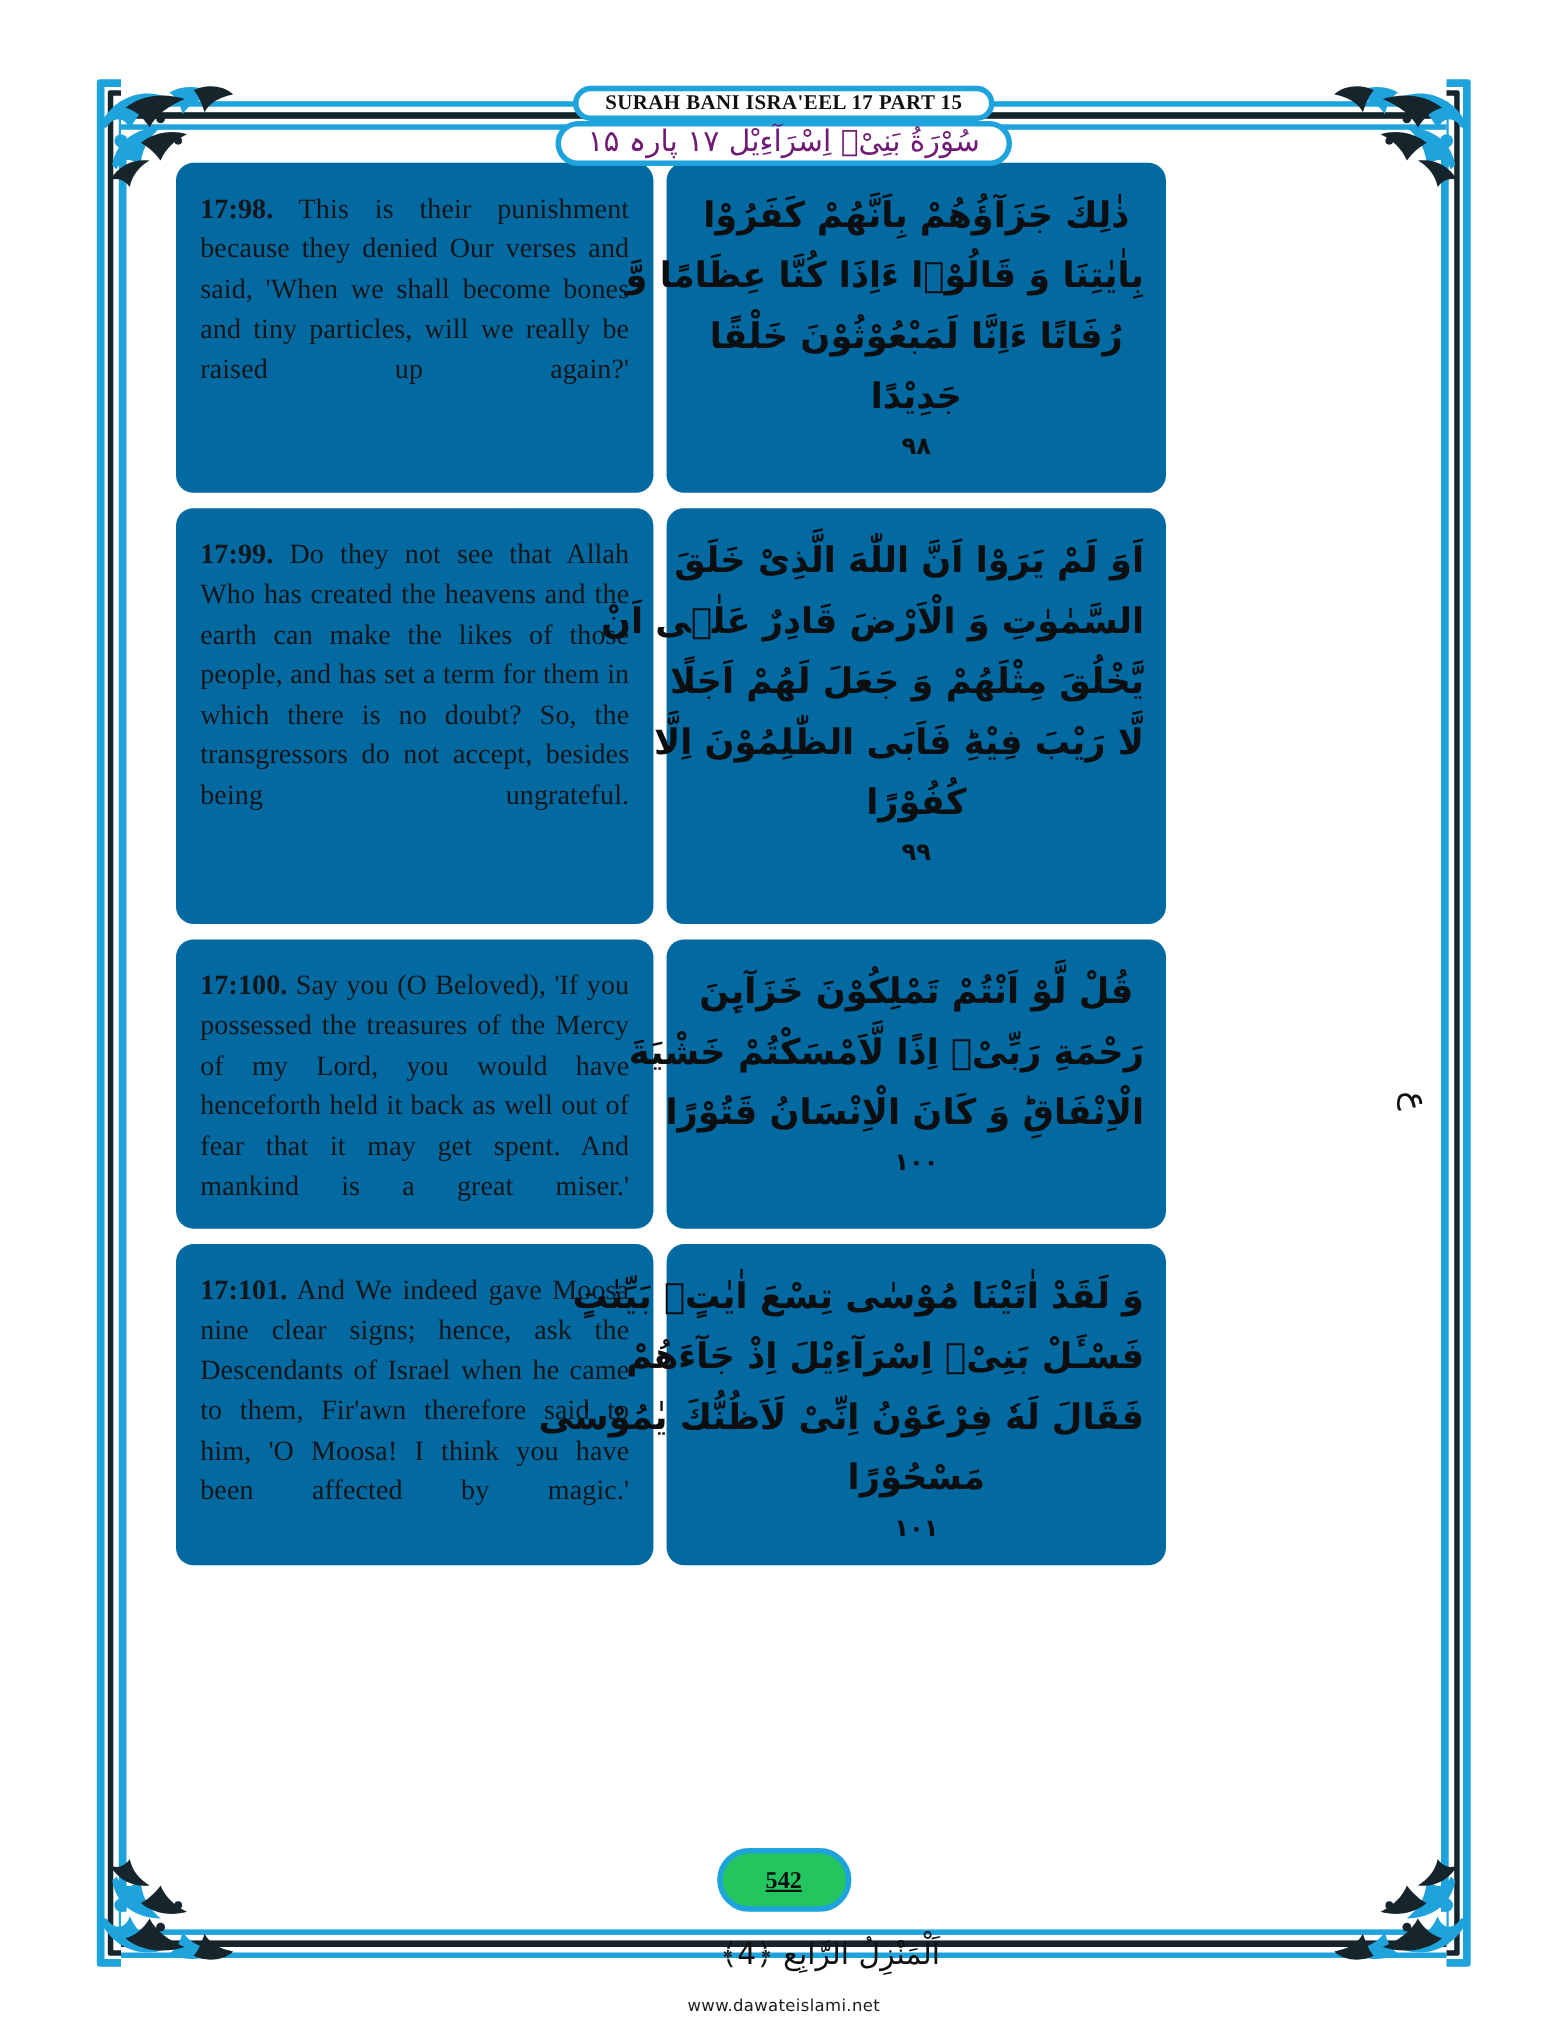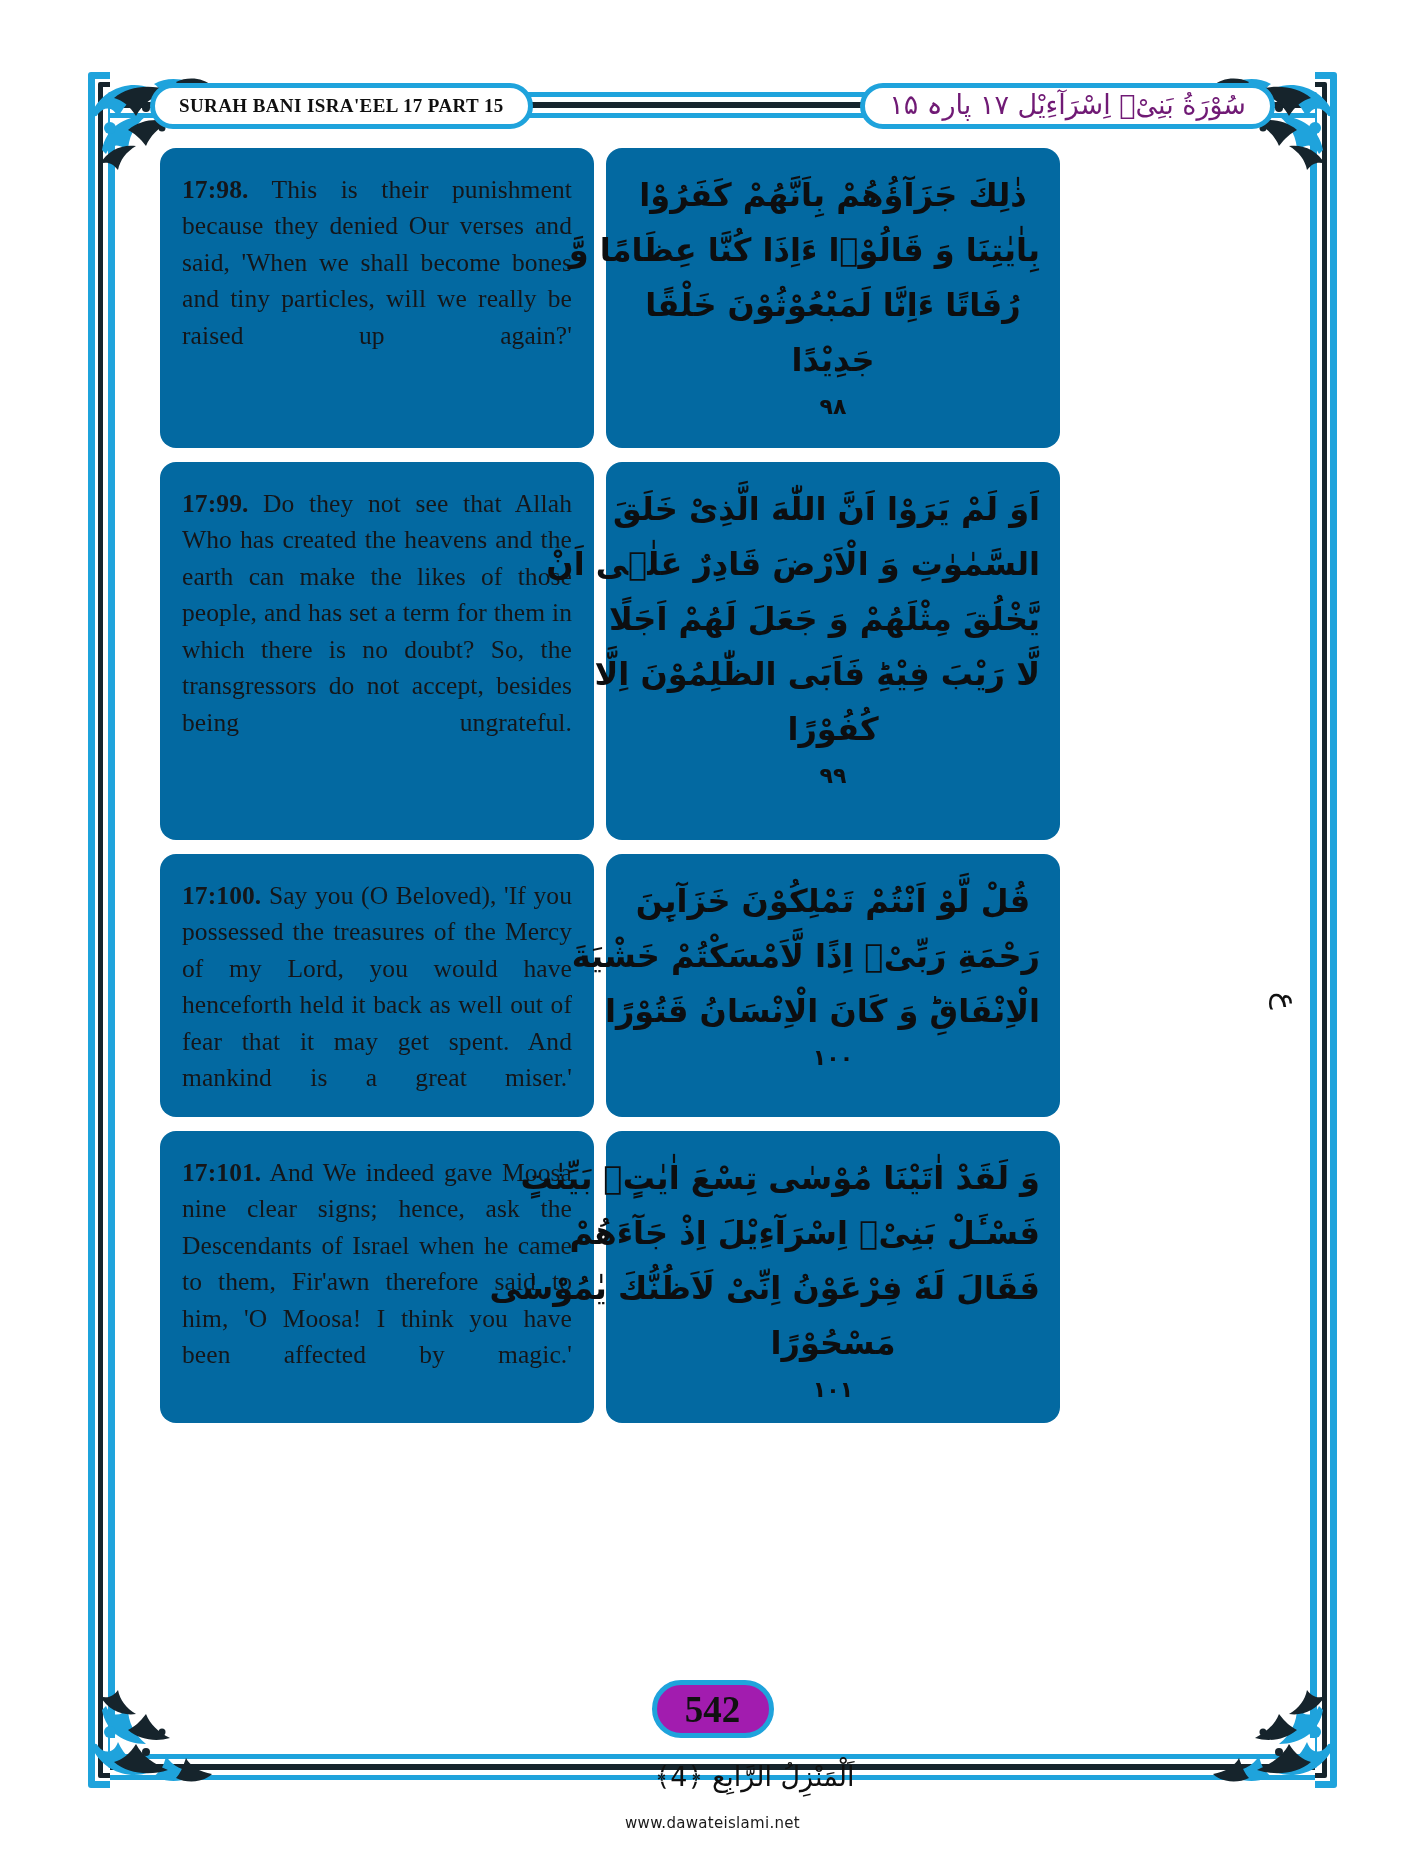--- a/index.html
+++ b/index.html
@@ -66,21 +66,21 @@
   
   .corner{position:absolute;width:140px;height:130px;z-index:6;}
   .c-tl{left:84px;top:68px;}
   .c-tr{right:84px;top:68px;transform:scaleX(-1);}
   .c-bl{left:84px;bottom:58px;transform:scaleY(-1);}
   .c-br{right:84px;bottom:58px;transform:scale(-1,-1);}
 
   
   .header-row{
     position:absolute;left:150px;right:150px;top:78px;height:56px;
-    display:flex;align-items:center;justify-content:space-between;z-index:7;
+    display:flex;align-items:center;justify-content:space-between;z-index:7;flex-direction:column;
   }
   .pill{
     background:#ffffff;border:5px solid #1fa3dc;border-radius:32px;
     height:46px;display:flex;align-items:center;justify-content:center;
     padding:0 24px;box-sizing:border-box;
   }
   .pill-en{
     font-family:"Liberation Serif", serif;
     font-weight:bold;font-size:19px;letter-spacing:.4px;color:#101010;
     white-space:nowrap;
@@ -131,24 +131,24 @@
     writing-mode:vertical-rl;
     text-align:center;
   }
 
   
   .footer{
     position:absolute;left:0;right:0;bottom:0;height:200px;z-index:8;
   }
   .page-pill{
     position:absolute;left:50%;transform:translateX(-50%);bottom:112px;
-    background:#a21caf;border:5px solid #1fa3dc;border-radius:30px;
+    background:#22c55e;border:5px solid #1fa3dc;border-radius:30px;
     height:48px;min-width:112px;
     display:flex;align-items:center;justify-content:center;
-    font-family:"Liberation Serif", serif;font-weight:bold;font-size:37px;color:#101010;
+    font-family:"Liberation Serif", serif;font-weight:bold;font-size:22px;color:#101010;text-decoration:underline;
   }
   .manzil{
     position:absolute;left:50%;transform:translateX(-50%);bottom:58px;
     font-family:"DejaVu Sans", sans-serif;font-size:27px;color:#101010;
     direction:rtl;white-space:nowrap;margin-left:42px;
   }
   .site{
     position:absolute;left:50%;transform:translateX(-50%);bottom:18px;
     font-family:"DejaVu Sans", sans-serif;font-size:15px;color:#1a1a1a;
     letter-spacing:.3px;white-space:nowrap;

